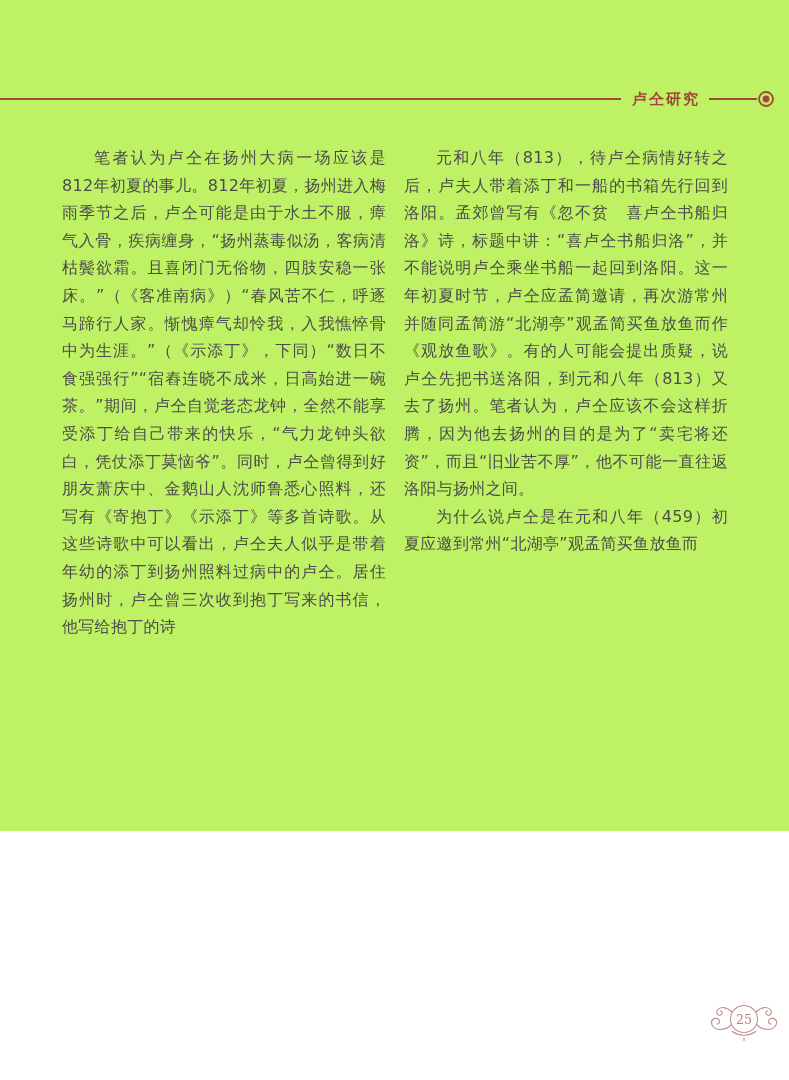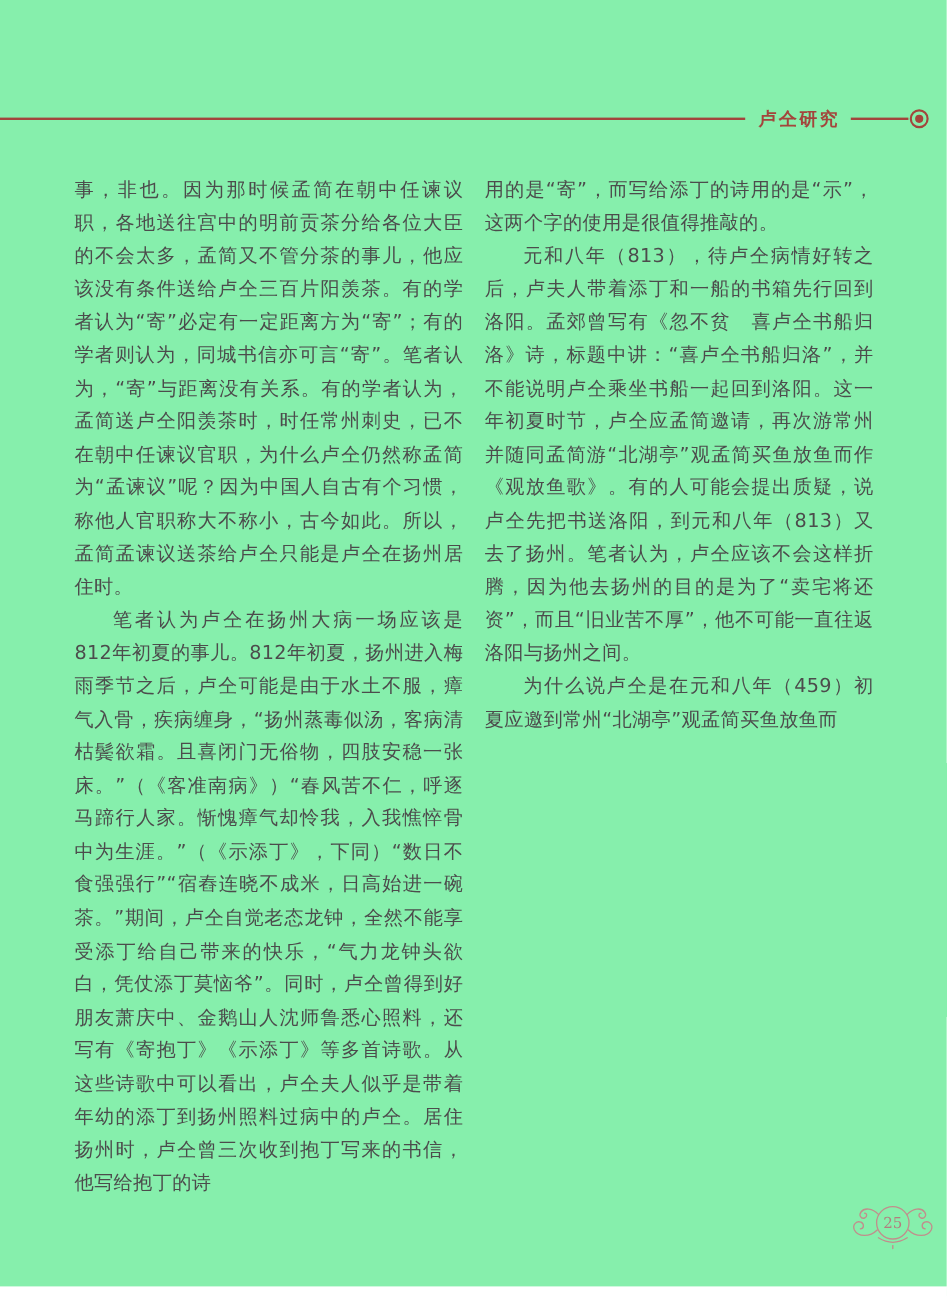--- a/index.html
+++ b/index.html
@@ -7,22 +7,22 @@
     padding: 0;
     width: 789px;
     height: 1080px;
     background: #ffffff;
     overflow: hidden;
     font-family: "DejaVu Sans", "Liberation Sans", sans-serif;
   }
   .page {
     position: relative;
     width: 789px;
-    height: 1072px;
-    background: #86efac;
+    height: 831px;
+    background: #bef264;
   }
   
   .header {
     position: absolute;
     top: 90px;
     left: 0;
     right: 14px;
     height: 18px;
     display: flex;
     align-items: center;
@@ -102,25 +102,23 @@
     <div class="header-title">卢仝研究</div>
     <div class="rule short"></div>
     <svg class="bullseye" viewBox="0 0 18 18" aria-hidden="true">
       <circle cx="9" cy="9" r="7" fill="none" stroke="#A3453C" stroke-width="1.8"></circle>
       <circle cx="9" cy="9" r="3.4" fill="#A3453C"></circle>
     </svg>
   </div>
 
   <div class="content">
     <div class="col">
-      <p class="para">事，非也。因为那时候孟简在朝中任谏议职，各地送往宫中的明前贡茶分给各位大臣的不会太多，孟简又不管分茶的事儿，他应该没有条件送给卢仝三百片阳羡茶。有的学者认为“寄”必定有一定距离方为“寄”；有的学者则认为，同城书信亦可言“寄”。笔者认为，“寄”与距离没有关系。有的学者认为，孟简送卢仝阳羡茶时，时任常州刺史，已不在朝中任谏议官职，为什么卢仝仍然称孟简为“孟谏议”呢？因为中国人自古有个习惯，称他人官职称大不称小，古今如此。所以，孟简孟谏议送茶给卢仝只能是卢仝在扬州居住时。</p>
       <p class="para indent">笔者认为卢仝在扬州大病一场应该是812年初夏的事儿。812年初夏，扬州进入梅雨季节之后，卢仝可能是由于水土不服，瘴气入骨，疾病缠身，“扬州蒸毒似汤，客病清枯鬓欲霜。且喜闭门无俗物，四肢安稳一张床。”（《客准南病》）“春风苦不仁，呼逐马蹄行人家。惭愧瘴气却怜我，入我憔悴骨中为生涯。”（《示添丁》，下同）“数日不食强强行”“宿舂连晓不成米，日高始进一碗茶。”期间，卢仝自觉老态龙钟，全然不能享受添丁给自己带来的快乐，“气力龙钟头欲白，凭仗添丁莫恼爷”。同时，卢仝曾得到好朋友萧庆中、金鹅山人沈师鲁悉心照料，还写有《寄抱丁》《示添丁》等多首诗歌。从这些诗歌中可以看出，卢仝夫人似乎是带着年幼的添丁到扬州照料过病中的卢仝。居住扬州时，卢仝曾三次收到抱丁写来的书信，他写给抱丁的诗</p>
     </div>
     <div class="col">
-      <p class="para">用的是“寄”，而写给添丁的诗用的是“示”，这两个字的使用是很值得推敲的。</p>
       <p class="para indent">元和八年（813），待卢仝病情好转之后，卢夫人带着添丁和一船的书箱先行回到洛阳。孟郊曾写有《忽不贫　喜卢仝书船归洛》诗，标题中讲：“喜卢仝书船归洛”，并不能说明卢仝乘坐书船一起回到洛阳。这一年初夏时节，卢仝应孟简邀请，再次游常州并随同孟简游“北湖亭”观孟简买鱼放鱼而作《观放鱼歌》。有的人可能会提出质疑，说卢仝先把书送洛阳，到元和八年（813）又去了扬州。笔者认为，卢仝应该不会这样折腾，因为他去扬州的目的是为了“卖宅将还资”，而且“旧业苦不厚”，他不可能一直往返洛阳与扬州之间。</p>
       <p class="para indent">为什么说卢仝是在元和八年（459）初夏应邀到常州“北湖亭”观孟简买鱼放鱼而</p>
     </div>
   </div>
 
   <div class="footer">
     <svg class="ornament" width="90" height="48" viewBox="0 0 90 48" aria-hidden="true">
       <g class="stroke">
         <circle cx="45" cy="21" r="13.5"></circle>
 

